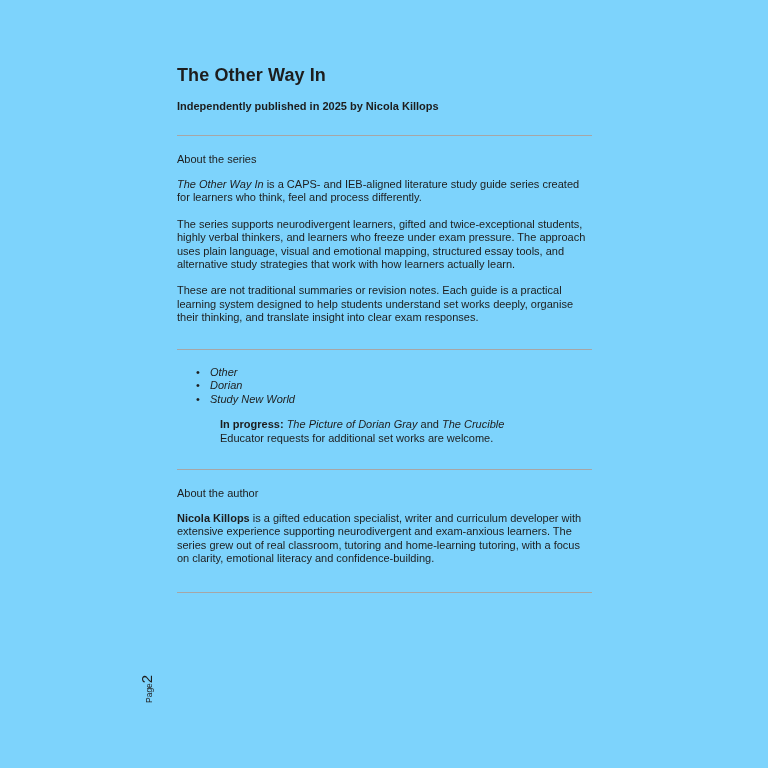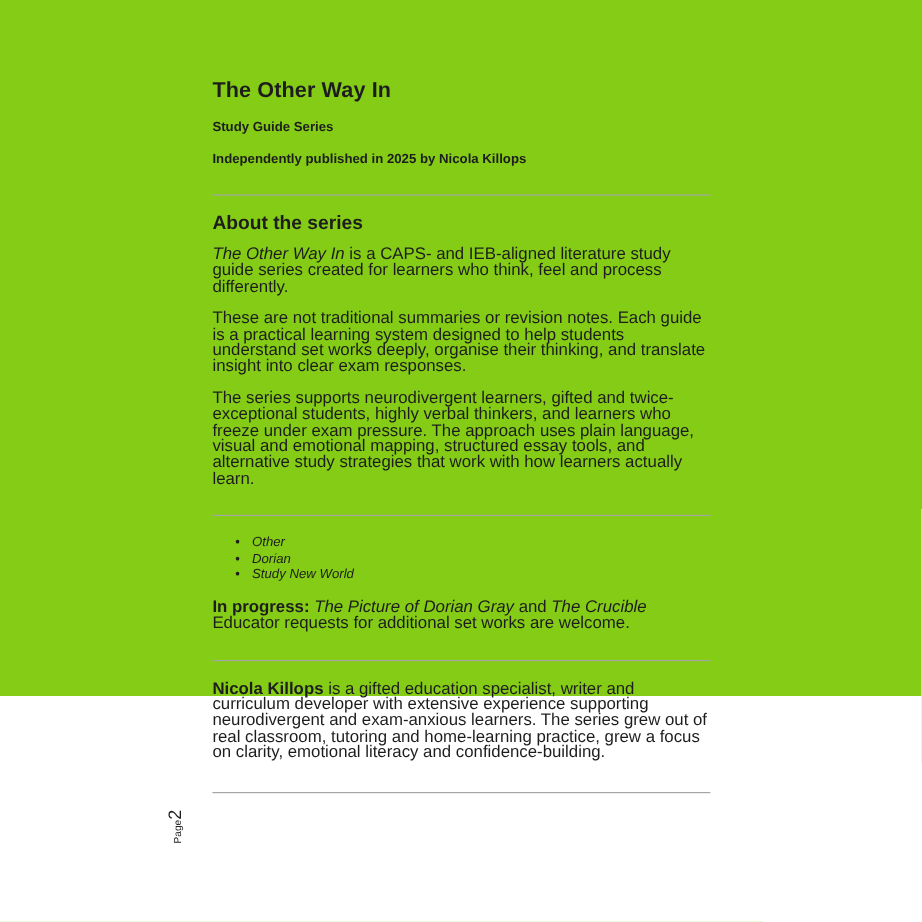--- a/index.html
+++ b/index.html
@@ -5,22 +5,22 @@
   * { margin: 0; padding: 0; box-sizing: border-box; }
   html, body {
     width: 768px; height: 768px;
     background: #ffffff;
     font-family: "Liberation Sans", sans-serif;
     color: #1d1d1d;
     overflow: hidden;
   }
   .page {
     position: relative;
-    width: 768px; height: 580px;
-    background: #84cc16;
+    width: 768px; height: 768px;
+    background: #7dd3fc;
   }
   .content {
     position: absolute;
     left: 177px; top: 0;
     width: 415px;
     padding-top: 64px;
   }
   h1 {
     font-size: 18px;
     line-height: 22px;
@@ -36,31 +36,31 @@
   }
   hr.rule {
     border: none;
     border-top: 1px solid #a6a6a6;
     height: 0;
     margin: 22px 0 16px 0;
   }
   hr.rule.section { margin-top: 24px; }
   hr.rule.last { margin-top: 26px; }
   h2 {
-    font-size: 16px;
+    font-size: 11px;
     line-height: 15px;
-    font-weight: bold;
+    font-weight: normal;
     margin: 0 0 11px 0;
   }
   p.body {
-    font-size: 14px;
+    font-size: 11px;
     line-height: 13.4px;
     margin: 0 0 13px 0;
   }
-  p.body.tight { margin-bottom: 0; }
+  p.body.tight { margin-bottom: 0; margin-left: 43px; }
   .italic { font-style: italic; }
   .bold { font-weight: bold; }
   ul.titles {
     list-style: none;
     margin: 0 0 12px 0;
     padding: 0;
   }
   ul.titles li {
     position: relative;
     font-size: 11px;
@@ -88,52 +88,52 @@
   .page-number .pn-word { font-size: 8.5px; }
   .page-number .pn-num  { font-size: 15px; }
 </style>
 </head>
 <body>
 
 <div class="page">
   <div class="content">
 
     <h1>The Other Way In</h1>
-    <p class="sub">Study Guide Series</p>
     <p class="sub">Independently published in 2025 by Nicola Killops</p>
 
     <hr class="rule">
 
     <h2>About the series</h2>
     <p class="body">
       <span class="italic">The Other Way In</span>
       <span>is a CAPS- and IEB-aligned literature study guide series created for learners who think, feel and process differently.</span>
     </p>
+    <p class="body">The series supports neurodivergent learners, gifted and twice-exceptional students, highly verbal thinkers, and learners who freeze under exam pressure. The approach uses plain language, visual and emotional mapping, structured essay tools, and alternative study strategies that work with how learners actually learn.</p>
     <p class="body">These are not traditional summaries or revision notes. Each guide is a practical learning system designed to help students understand set works deeply, organise their thinking, and translate insight into clear exam responses.</p>
-    <p class="body">The series supports neurodivergent learners, gifted and twice-exceptional students, highly verbal thinkers, and learners who freeze under exam pressure. The approach uses plain language, visual and emotional mapping, structured essay tools, and alternative study strategies that work with how learners actually learn.</p>
 
     <hr class="rule section">
 
     <ul class="titles">
       <li><span class="bullet">•</span><span>Other</span></li>
       <li><span class="bullet">•</span><span>Dorian</span></li>
       <li><span class="bullet">•</span><span>Study New World</span></li>
     </ul>
     <p class="body tight">
       <span class="bold">In progress:</span>
       <span class="italic">The Picture of Dorian Gray</span>
       <span>and</span>
       <span class="italic">The Crucible</span>
     </p>
     <p class="body tight">Educator requests for additional set works are welcome.</p>
 
     <hr class="rule section">
 
+    <h2>About the author</h2>
     <p class="body">
       <span class="bold">Nicola Killops</span>
-      <span>is a gifted education specialist, writer and curriculum developer with extensive experience supporting neurodivergent and exam-anxious learners. The series grew out of real classroom, tutoring and home-learning practice, grew a focus on clarity, emotional literacy and confidence-building.</span>
+      <span>is a gifted education specialist, writer and curriculum developer with extensive experience supporting neurodivergent and exam-anxious learners. The series grew out of real classroom, tutoring and home-learning tutoring, with a focus on clarity, emotional literacy and confidence-building.</span>
     </p>
 
     <hr class="rule last">
   </div>
 
   <div class="page-number"><span class="pn-word">Page</span><span class="pn-num">2</span></div>
 </div>
 
 </body></html>

